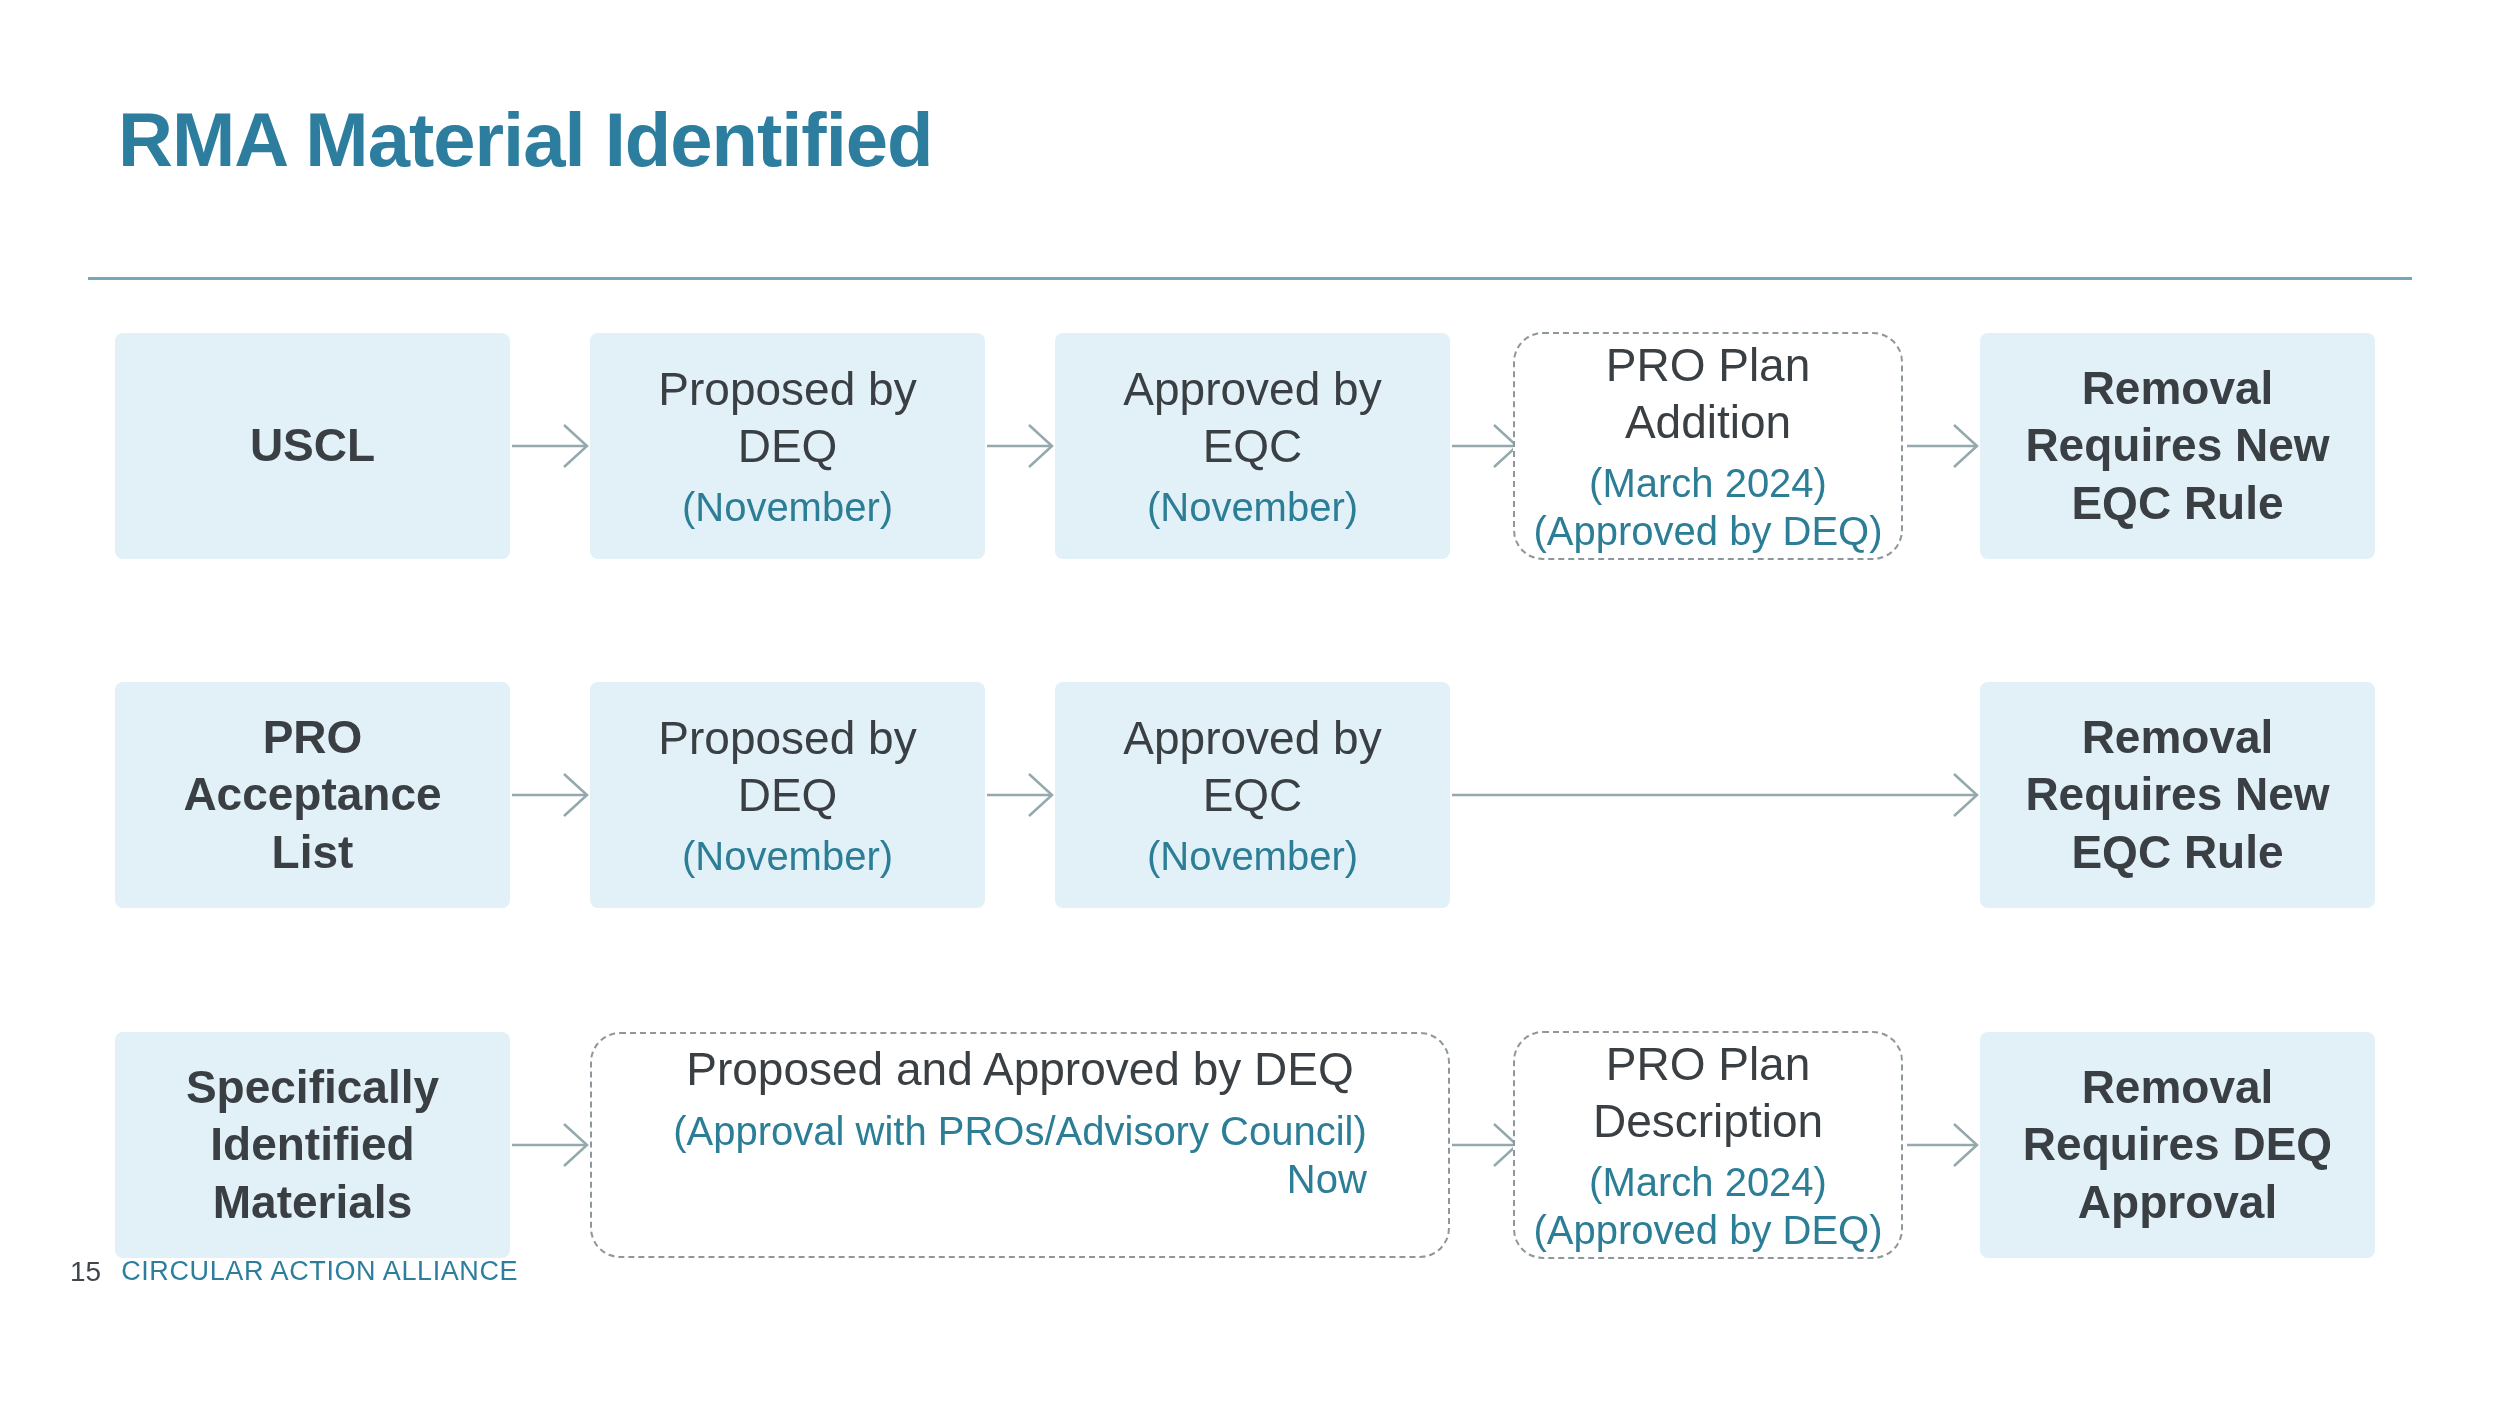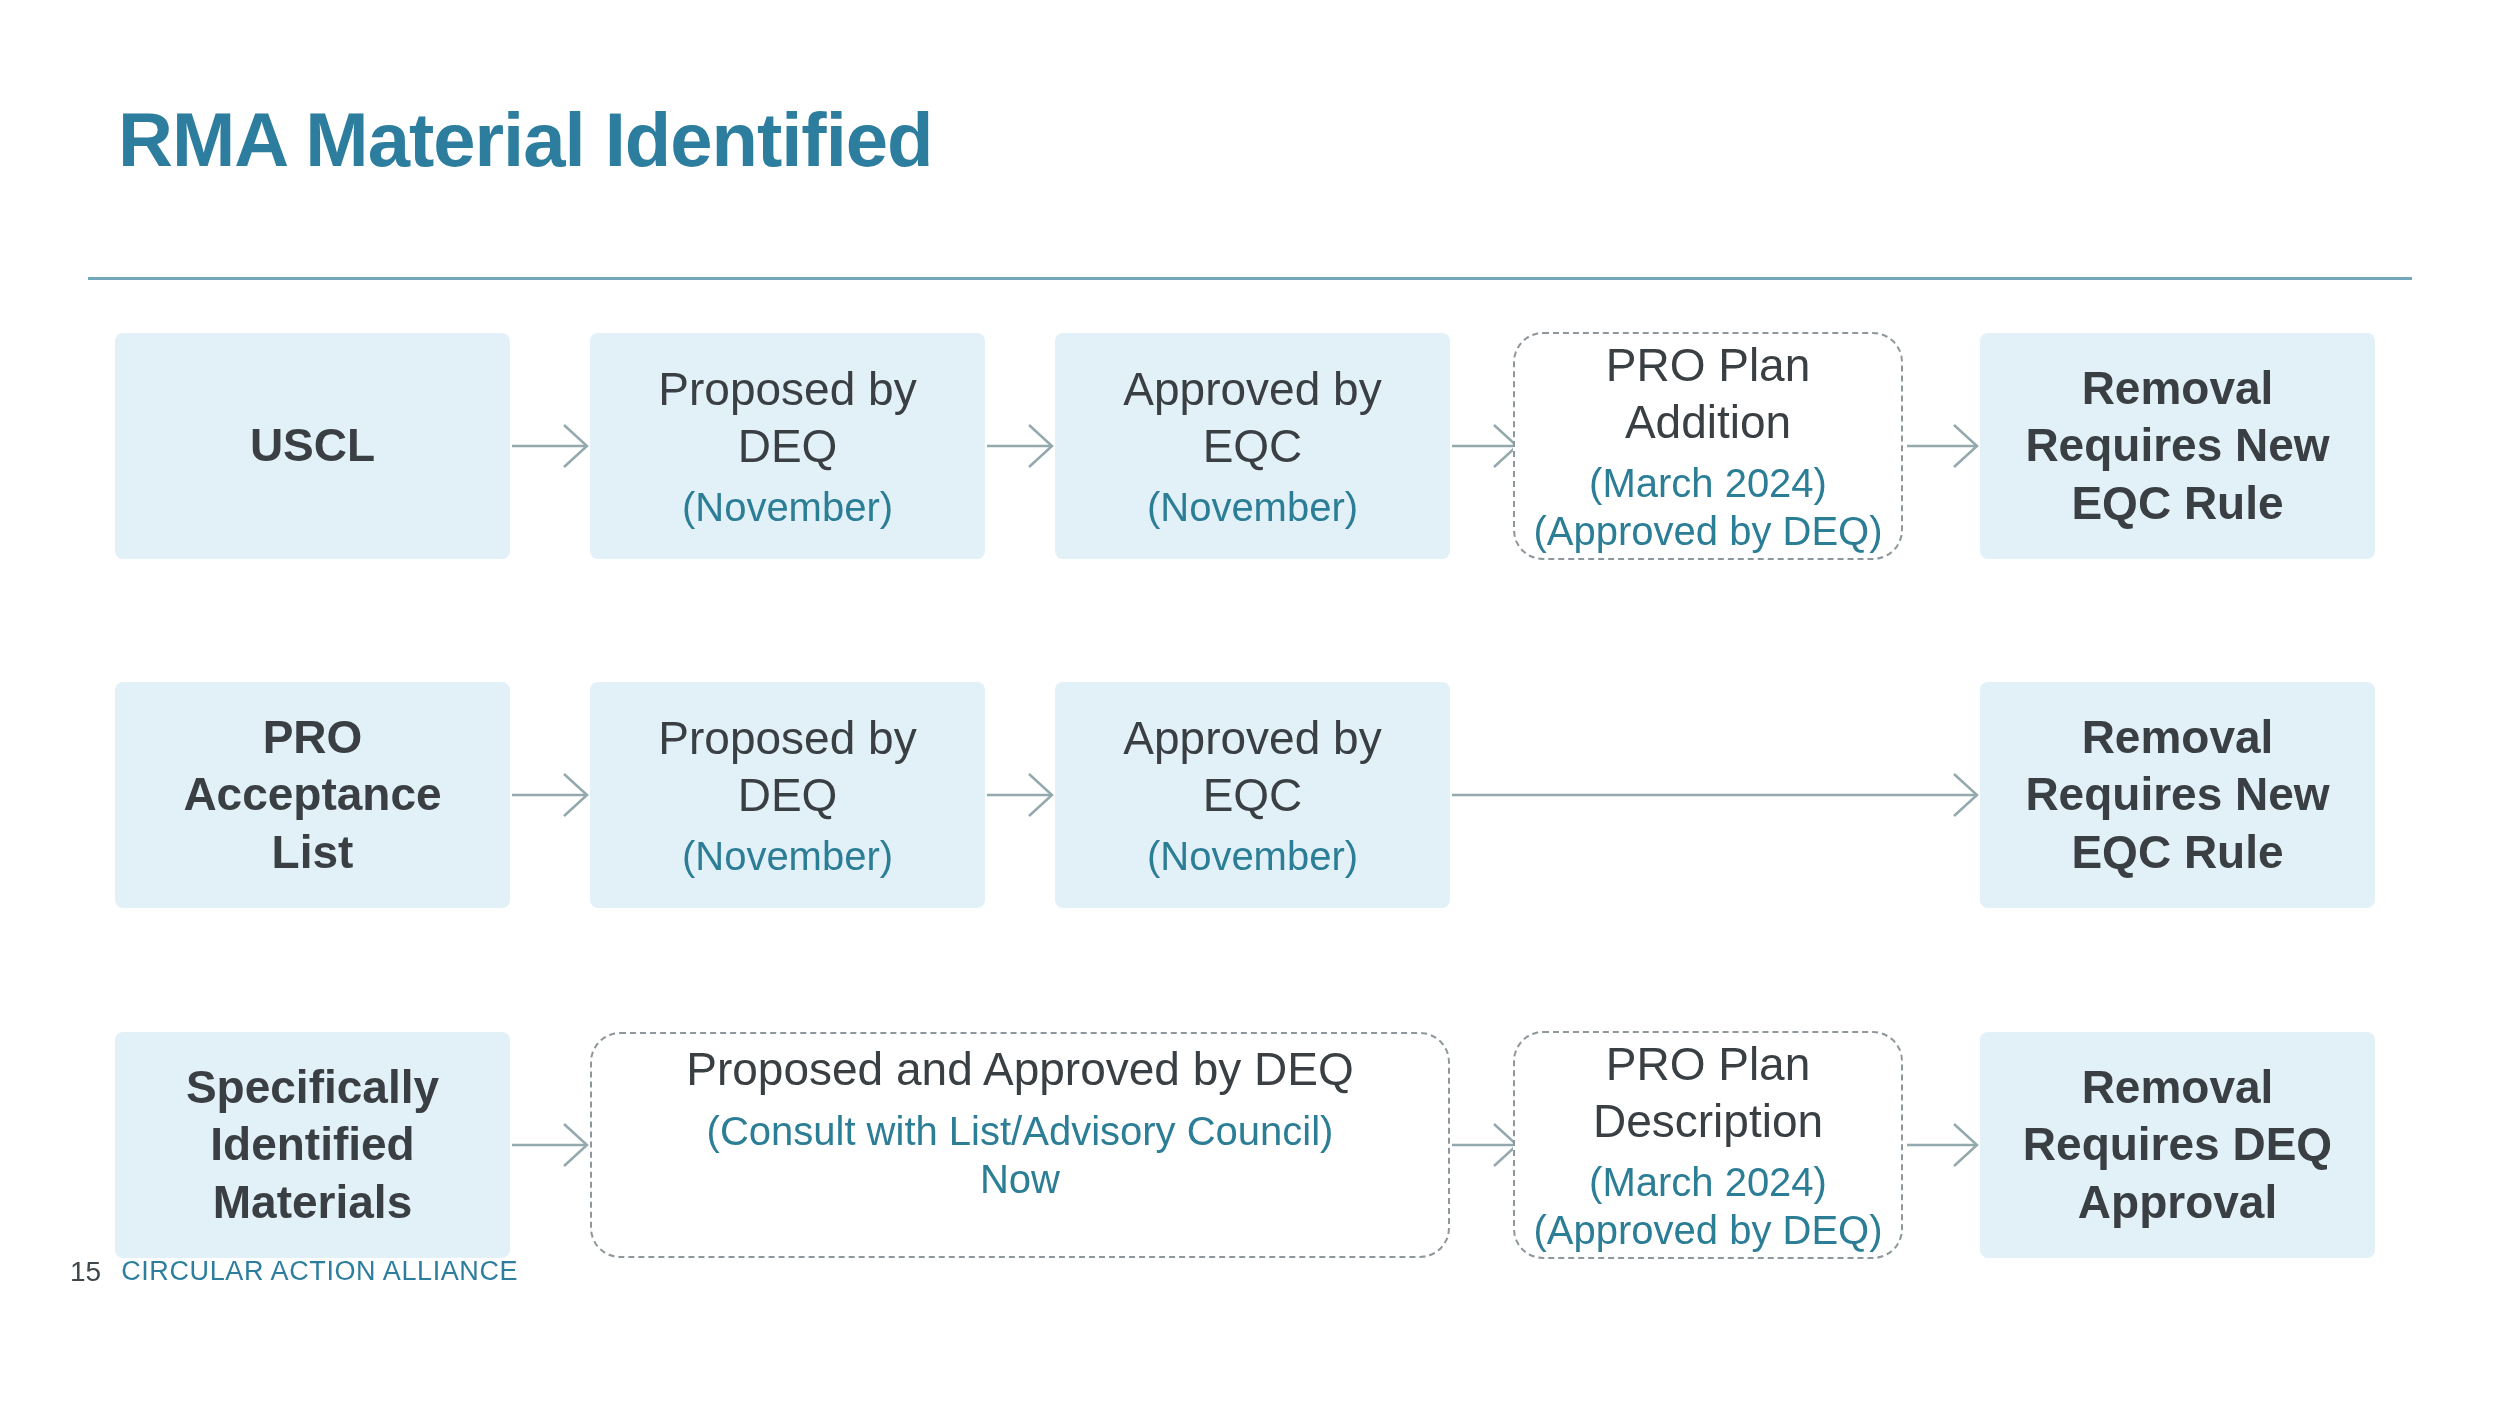--- a/index.html
+++ b/index.html
@@ -200,24 +200,24 @@
     <div class="main-line">Specifically</div>
     <div class="main-line">Identified</div>
     <div class="main-line">Materials</div>
   </div>
 
   <svg class="arrow" style="left:512px; top:1120px;" width="78" height="50">
     <line x1="0" y1="25" x2="74" y2="25"></line>
     <polyline points="52,4 75,25 52,46"></polyline>
   </svg>
 
-  <div class="node dashed lift" style="left:590px; top:1032px; width:860px; height:226px;">
+  <div class="node dashed lift" style="left:590px; top:1032px; width:860px; height:226px;text-align:right;">
     <div class="main-line">Proposed and Approved by DEQ</div>
     <div class="sub-block">
-      <div class="sub-line">(Consult with List/Advisory Council)</div>
+      <div class="sub-line">(Approval with PROs/Advisory Council)</div>
       <div class="sub-line">Now</div>
     </div>
   </div>
 
   <svg class="arrow" style="left:1452px; top:1120px;" width="68" height="50">
     <line x1="0" y1="25" x2="64" y2="25"></line>
     <polyline points="42,4 65,25 42,46"></polyline>
   </svg>
 
   <div class="node dashed" style="left:1513px; top:1031px; width:390px; height:228px; padding:10px 14px;">

